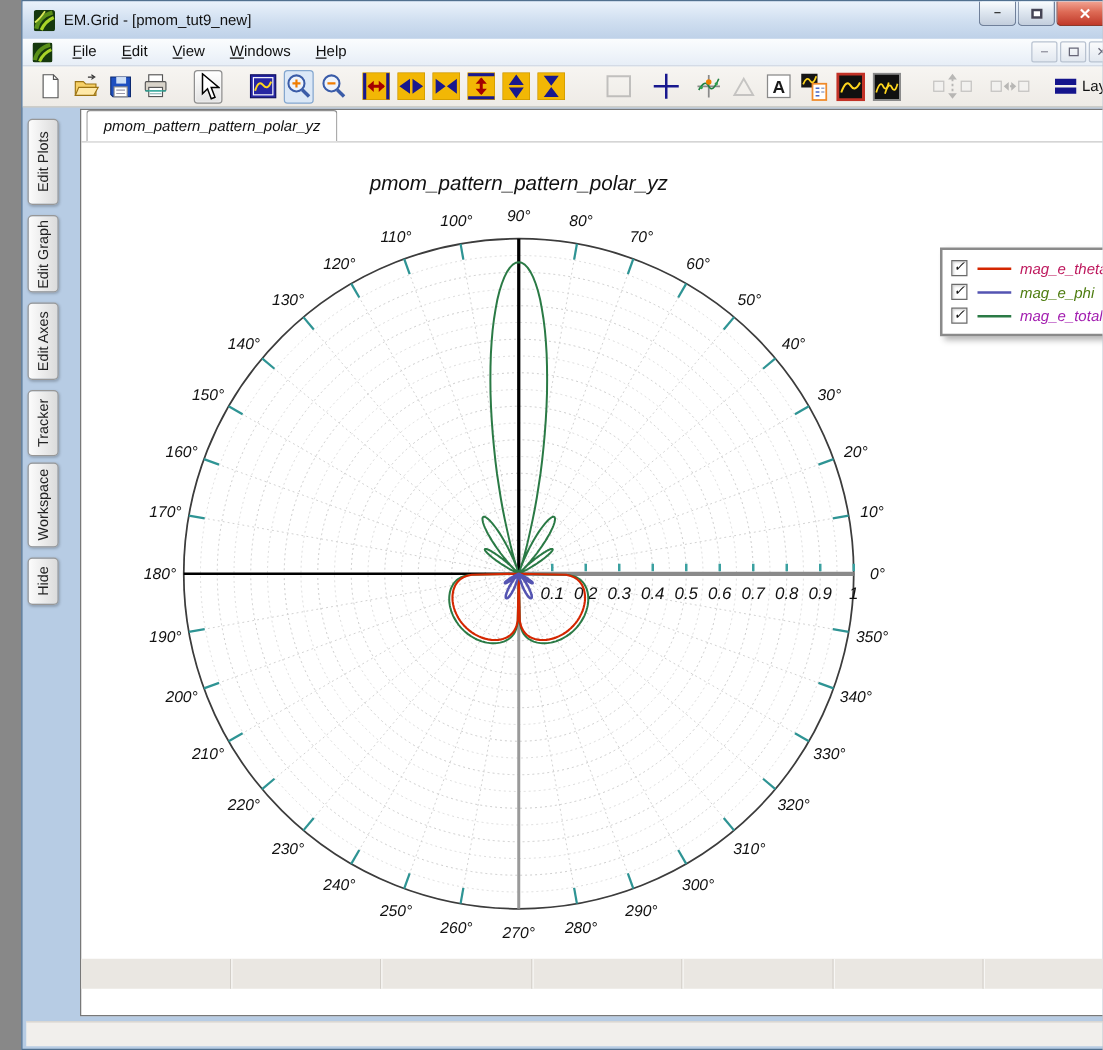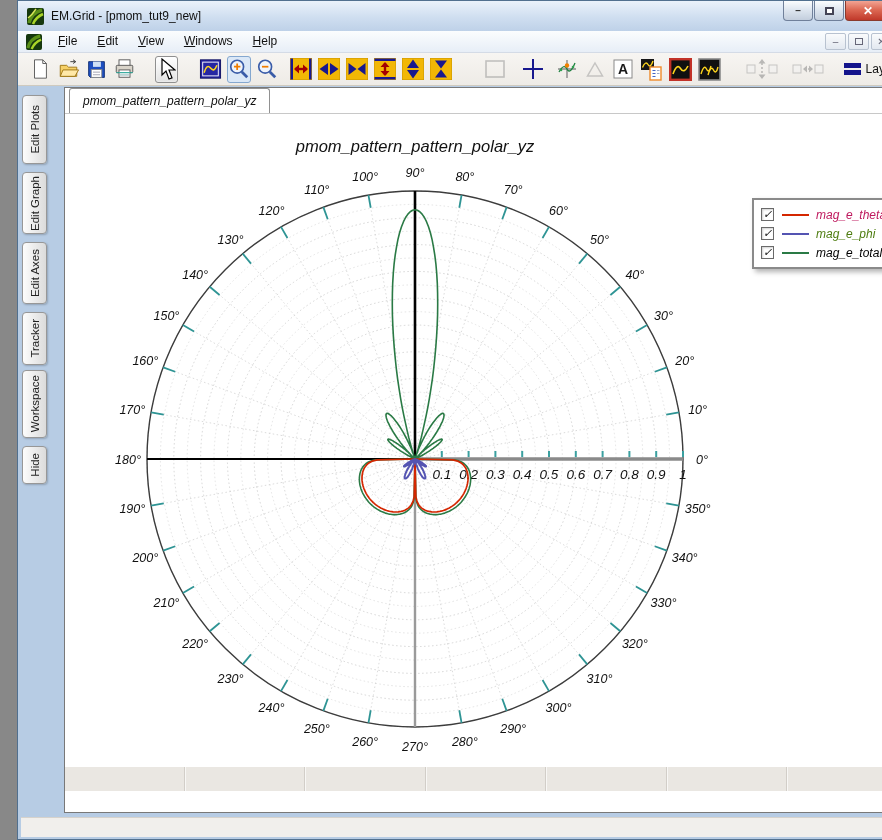--- a/index.html
+++ b/index.html
@@ -552,21 +552,21 @@
           <span class="leg-label" style="color:#be185d">mag_e_theta</span>
         </div>
         <div class="leg-row">
           <span class="leg-cb">✓</span>
           <span class="leg-line" style="border-top-color:#5454b2"></span>
           <span class="leg-label" style="color:#4d7c0f">mag_e_phi</span>
         </div>
         <div class="leg-row">
           <span class="leg-cb">✓</span>
           <span class="leg-line" style="border-top-color:#2a7a45"></span>
-          <span class="leg-label" style="color:#000000">mag_e_total</span>
+          <span class="leg-label" style="color:#a21caf">mag_e_total</span>
         </div>
       </div>
     <div class="cursor-table">
       <div class="ct-row" id="ct-row">
           <div></div>
           <div></div>
           <div></div>
           <div></div>
           <div></div>
           <div></div>

